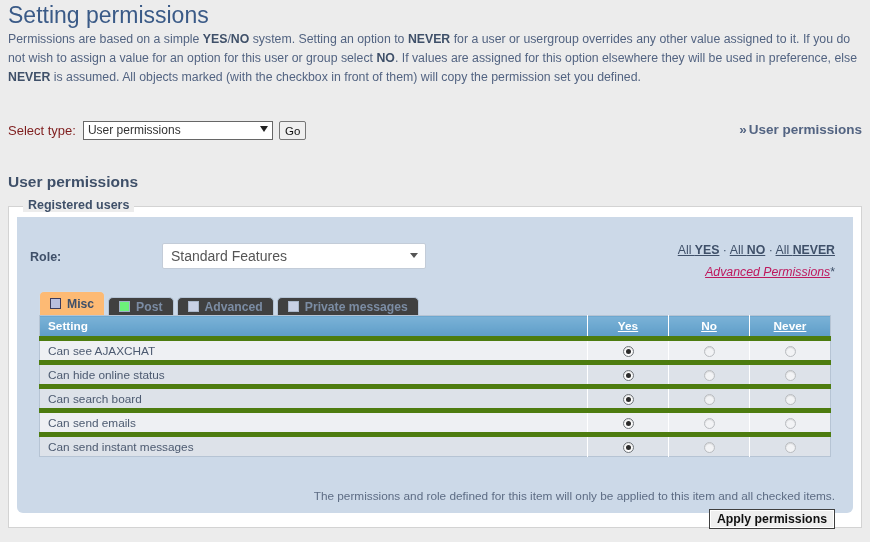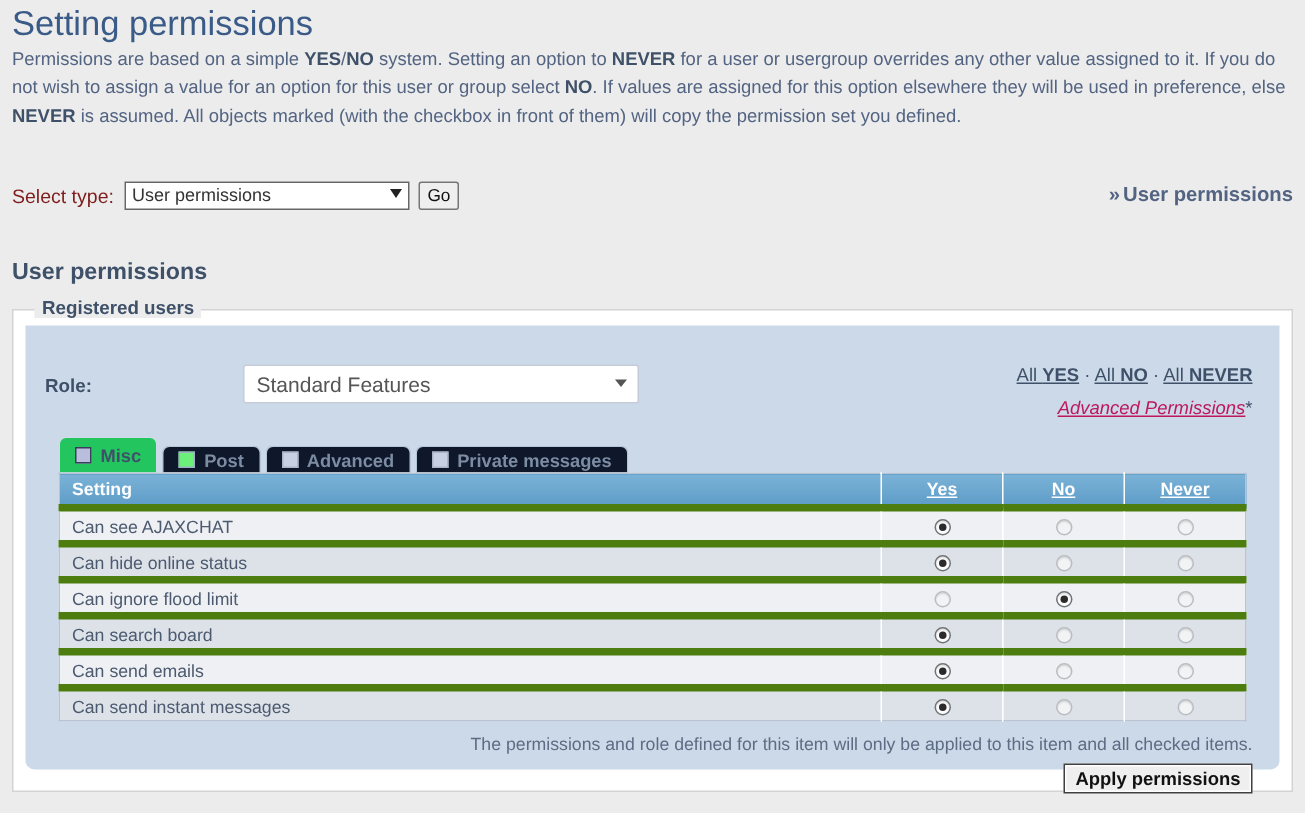--- a/index.html
+++ b/index.html
@@ -118,28 +118,28 @@
   .advanced .star{text-decoration:none;color:#3f5069;}
 
   
   .tabs{
     position:absolute;left:22px;top:74px;
     display:flex;align-items:flex-end;gap:3px;
   }
   .tab{
     display:flex;align-items:center;gap:6px;
     height:18px;padding:0 10px;box-sizing:border-box;
-    background:#0f172a;
+    background:#404040;
     border:1px solid #b5c4d6;border-bottom:none;
     border-radius:5px 5px 0 0;
     font-size:12.2px;font-weight:bold;color:#7b8ca3;
     cursor:pointer;
   }
   .tab.active{
-    background:#22c55e;
+    background:#fdba74;
     border-color:#cfdbe8;
     color:#3f5069;
     height:24px;
     text-align:center;
   }
   .tab .sq{
     width:11px;height:11px;box-sizing:border-box;display:inline-block;
   }
   .tab .sq.misc{background:#b9bedd;border:1px solid #3b3b5c;}
   .tab .sq.green{background:#6cf07a;border:1px solid #9fb0c6;}
@@ -292,26 +292,20 @@
               <td class="c"><span class="radio on"></span></td>
               <td class="c"><span class="radio"></span></td>
               <td class="c"><span class="radio"></span></td>
             </tr>
             <tr class="even">
               <td>Can hide online status</td>
               <td class="c"><span class="radio on"></span></td>
               <td class="c"><span class="radio"></span></td>
               <td class="c"><span class="radio"></span></td>
             </tr>
-            <tr class="odd">
-              <td>Can ignore flood limit</td>
-              <td class="c"><span class="radio"></span></td>
-              <td class="c"><span class="radio on"></span></td>
-              <td class="c"><span class="radio"></span></td>
-            </tr>
             <tr class="even">
               <td>Can search board</td>
               <td class="c"><span class="radio on"></span></td>
               <td class="c"><span class="radio"></span></td>
               <td class="c"><span class="radio"></span></td>
             </tr>
             <tr class="odd">
               <td>Can send emails</td>
               <td class="c"><span class="radio on"></span></td>
               <td class="c"><span class="radio"></span></td>

